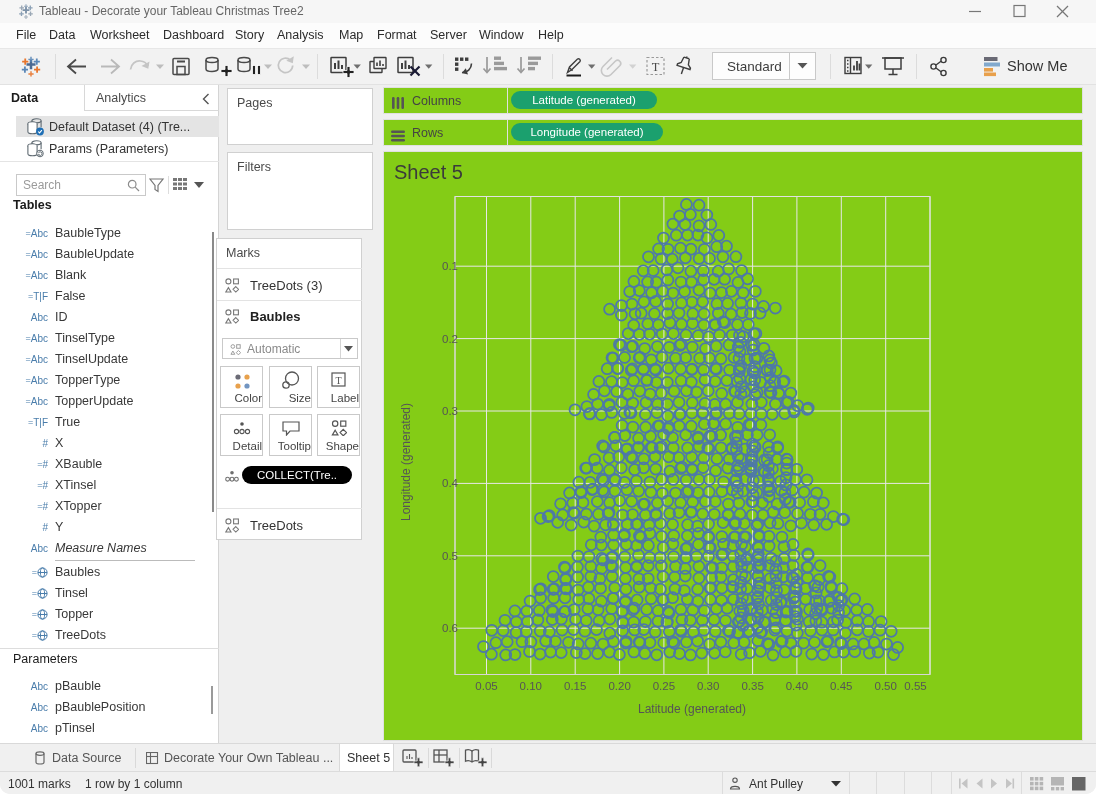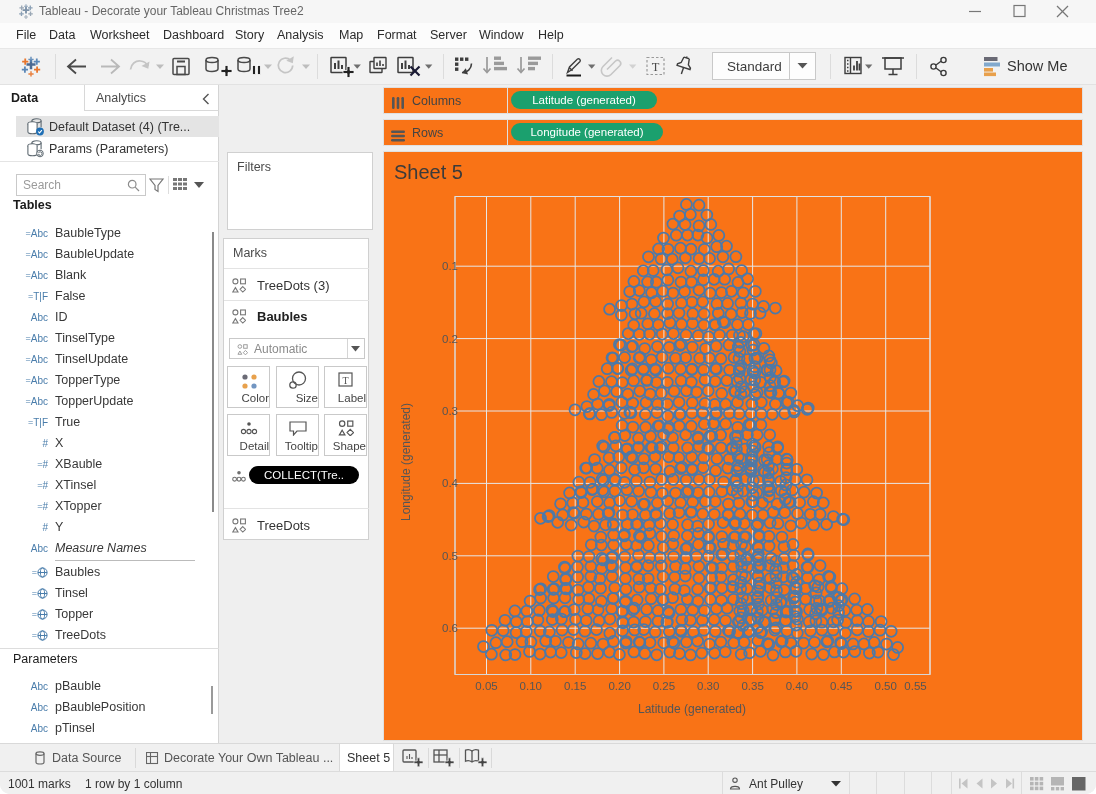--- a/index.html
+++ b/index.html
@@ -11,21 +11,21 @@
 .pane { left:0; top:85px; width:219px; height:658px; background:#fff; border-right:1px solid #d4d4d4; }
 .fi { position:absolute; left:0; width:48px; text-align:right; color:#4a7dab; font-size:10px; letter-spacing:0; }
 .fi i { font-style:normal; font-size:9px; position:relative; top:-1px; }
 .fn { position:absolute; left:55px; color:#383838; font-size:12.5px; white-space:nowrap; }
 .frow { position:absolute; left:0; width:210px; height:21px; line-height:15px; }
 .card { position:absolute; background:#fff; border:1px solid #d0d0d0; }
 .ct { position:absolute; left:9px; top:7px; font-size:12.5px; color:#4a4a4a; }
 .mbtn { position:absolute; width:43px; height:42px; background:#fff; border:1px solid #c9c9c9; }
 .mbtn .lbl { position:absolute; bottom:3px; width:100%; text-align:right; font-size:11.5px; color:#444; }
 .pill { position:absolute; height:18px; border-radius:9px; background:#1ba06e; color:#fff; font-size:11.5px; text-align:center; line-height:18px; }
-.shelf { position:absolute; background:#f97316; border:1px solid #e0e0e0; }
+.shelf { position:absolute; background:#84cc16; border:1px solid #e0e0e0; }
 .tabsbar { left:0; top:743px; width:1096px; height:28px; background:#f0f0f0; border-top:1px solid #d9d9d9;text-align:right; }
 .statusbar { left:0; top:771px; width:1096px; height:23px; background:#f0f0f0; border-top:1px solid #dcdcdc; }
 .sep { position:absolute; width:1px; background:#d9d9d9; }
 </style></head><body>
 <div class="win">
 
 <div class="abs titlebar">
   <svg width="30" height="23" style="position:absolute;left:14px;top:0">
         <g transform="translate(12,11.5) scale(0.78)">
           <path d="M-1.2 -5.5h2.4v3.1h3.1v2.4h-3.1v3.1h-2.4v-3.1h-3.1v-2.4h3.1z" fill="#7d92a8" transform="translate(0,-0.6)"></path>
@@ -424,24 +424,27 @@
   </div>
   <div style="position:absolute;left:55px;top:475px;width:140px;height:1px;background:#bbb"></div>
   <div style="position:absolute;left:0;top:563px;width:219px;height:1px;background:#ddd"></div>
   <div style="position:absolute;left:0;top:564px;width:212px;height:22px;background:#fff"></div>
   <span style="position:absolute;left:13px;top:567px;font-size:12.5px;font-weight:normal;color:#1b1b1b">Parameters</span>
 
   <div style="position:absolute;left:212px;top:147px;width:2px;height:280px;background:#8a8a8a"></div>
   <div style="position:absolute;left:211px;top:601px;width:2px;height:28px;background:#9a9a9a"></div>
 </div>
 
+<div class="card" style="left:227px;top:88px;width:146px;height:57px">
+      <span class="ct">Pages</span>
+    </div>
 <div class="card" style="left:227px;top:152px;width:146px;height:78px">
       <span class="ct">Filters</span>
     </div>
-<div class="card" style="left:223px;top:238px;width:146px;height:302px">
+<div class="card" style="left:216px;top:238px;width:146px;height:302px">
   <span class="ct">Marks</span>
   <div style="position:absolute;left:0;top:29px;width:145px;height:1px;background:#e3e3e3"></div>
   <div style="position:absolute;left:8px;top:39px"><svg width="14" height="15" viewBox="0 0 14 15">
           <g fill="none" stroke="#787878" stroke-width="1.1">
             <circle cx="3.4" cy="3.4" r="2.5"></circle>
             <rect x="8.6" y="1" width="4.8" height="4.8"></rect>
             <path d="M3.4 9.6 l2.6 4.4 h-5.2z"></path>
             <path d="M11 8.8 l3 3 -3 3 -3 -3z" transform="scale(0.93) translate(0.6,0.4)"></path>
           </g>
         </svg></div>

